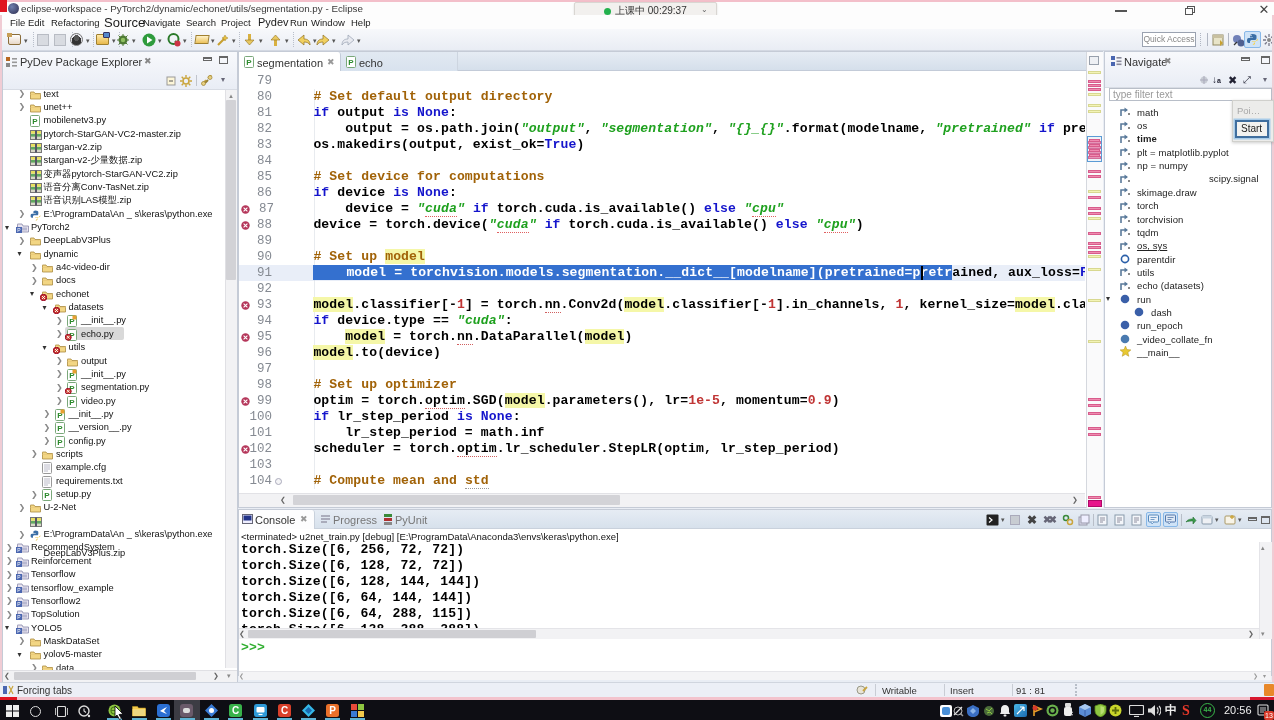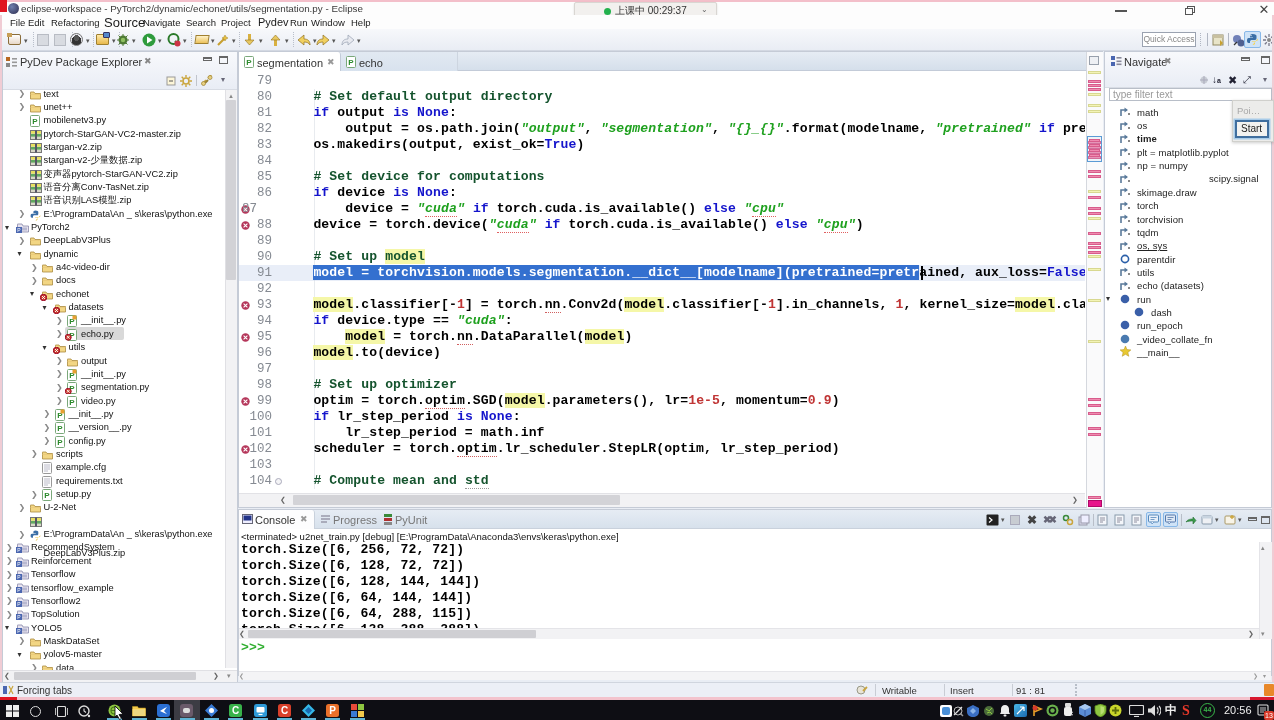--- a/index.html
+++ b/index.html
@@ -1,18 +1,18 @@
 <!DOCTYPE html>
 <html><head><meta charset="utf-8"><style>
 *{margin:0;padding:0;box-sizing:border-box;}
 body{width:1274px;height:720px;overflow:hidden;font-family:"Liberation Sans",sans-serif;background:#fff;}
 #root{position:absolute;left:0;top:0;width:1274px;height:720px;overflow:hidden;}
 .kw{color:#1414cc;}
 .st{color:#1fa11f;font-style:italic;}
-.cm{color:#14532d;}
+.cm{color:#a16207;}
 .nm{color:#c03535;}
 .hl{background:#f5f7a8;}
 .codeline{position:absolute;left:0;white-space:pre;font-family:"Liberation Mono",monospace;font-size:13.1px;font-weight:bold;color:#000;line-height:16px;height:16px;letter-spacing:0.115px;}
 .lnum{position:absolute;width:26px;text-align:right;font-family:"Liberation Mono",monospace;font-size:12.5px;color:#858a92;line-height:16px;height:16px;}
 .trow{position:absolute;height:13.4px;font-size:9.3px;color:#111;white-space:nowrap;line-height:13.4px;}
 .orow{position:absolute;height:13.4px;font-size:9.5px;color:#222;white-space:nowrap;line-height:13.4px;letter-spacing:0.1px;}
 .arr{position:absolute;font-size:8px;color:#7a7a7a;line-height:13.4px;}
 .consline{position:absolute;white-space:pre;font-family:"Liberation Mono",monospace;font-size:13.1px;font-weight:bold;color:#000;line-height:16px;letter-spacing:0.115px;}
 </style></head><body>
 <div id="root">
@@ -537,21 +537,21 @@
       <path d="M2.6 2.6l3.8 3.8M6.4 2.6L2.6 6.4" stroke="#fff" stroke-width="1.1"></path>
     </svg>
 <div class="lnum" style="left:246px;top:73px;">79</div>
 <div class="lnum" style="left:246px;top:89px;">80</div>
 <div class="lnum" style="left:246px;top:105px;">81</div>
 <div class="lnum" style="left:246px;top:121px;">82</div>
 <div class="lnum" style="left:246px;top:137px;">83</div>
 <div class="lnum" style="left:246px;top:153px;">84</div>
 <div class="lnum" style="left:246px;top:169px;">85</div>
 <div class="lnum" style="left:246px;top:185px;">86</div>
-<div class="lnum" style="left:231px;top:201px;">87</div>
+<div class="lnum" style="left:248px;top:201px;">87</div>
 <div class="lnum" style="left:246px;top:217px;">88</div>
 <div class="lnum" style="left:246px;top:233px;">89</div>
 <div class="lnum" style="left:246px;top:249px;">90</div>
 <div class="lnum" style="left:246px;top:265px;">91</div>
 <div class="lnum" style="left:246px;top:281px;">92</div>
 <div class="lnum" style="left:246px;top:297px;">93</div>
 <div class="lnum" style="left:246px;top:313px;">94</div>
 <div class="lnum" style="left:246px;top:329px;">95</div>
 <div class="lnum" style="left:246px;top:345px;">96</div>
 <div class="lnum" style="left:246px;top:361px;">97</div>
@@ -565,21 +565,21 @@
 <div style="position:absolute;left:275px;top:478px;width:7px;height:7px;border:1px solid #aab;border-radius:50%;background:#f4f4f6;"></div>
 <div class="codeline" style="left:281.5px;top:89px;width:803.5px;overflow:hidden;">    <span class="cm"># Set default output directory</span></div>
 <div class="codeline" style="left:281.5px;top:105px;width:803.5px;overflow:hidden;">    <span class="kw">if</span> output <span class="kw">is</span> <span class="kw">None</span>:</div>
 <div class="codeline" style="left:281.5px;top:121px;width:803.5px;overflow:hidden;">        output = os.path.join(<span class="st">"output"</span>, <span class="st">"segmentation"</span>, <span class="st">"{}_{}"</span>.format(modelname, <span class="st">"pretrained"</span> <span class="kw">if</span> pre</div>
 <div class="codeline" style="left:281.5px;top:137px;width:803.5px;overflow:hidden;">    os.makedirs(output, exist_ok=<span class="kw">True</span>)</div>
 <div class="codeline" style="left:281.5px;top:169px;width:803.5px;overflow:hidden;"><span class="cm">    # Set device for computations</span></div>
 <div class="codeline" style="left:281.5px;top:185px;width:803.5px;overflow:hidden;">    <span class="kw">if</span> device <span class="kw">is</span> <span class="kw">None</span>:</div>
 <div class="codeline" style="left:281.5px;top:201px;width:803.5px;overflow:hidden;">        device = <span class="st">"<span style="border-bottom:1px dotted #e06060;">cuda</span>"</span> <span class="kw">if</span> torch.cuda.is_available() <span class="kw">else</span> <span class="st">"<span style="border-bottom:1px dotted #e06060;">cpu</span>"</span></div>
 <div class="codeline" style="left:281.5px;top:217px;width:803.5px;overflow:hidden;">    device = torch.device(<span class="st">"<span style="border-bottom:1px dotted #e06060;">cuda</span>"</span> <span class="kw">if</span> torch.cuda.is_available() <span class="kw">else</span> <span class="st">"<span style="border-bottom:1px dotted #e06060;">cpu</span>"</span>)</div>
 <div class="codeline" style="left:281.5px;top:249px;width:803.5px;overflow:hidden;"><span class="cm">    # Set up </span><span class="cm hl">model</span></div>
-<div class="codeline" style="left:281.5px;top:265px;width:803.5px;overflow:hidden;">    <span style="background:#3470cf;color:#fff;">model = torchvision.models.segmentation.__dict__[modelname](pretrained=pretr</span>ained, aux_loss=<span class="kw">False</span></div>
+<div class="codeline" style="left:281.5px;top:265px;width:803.5px;overflow:hidden;">    <span style="background:#3470cf;color:#fff;padding-left:33px;">model = torchvision.models.segmentation.__dict__[modelname](pretrained=pretr</span>ained, aux_loss=<span class="kw">False</span></div>
 <div style="position:absolute;left:921.4px;top:266px;width:1.5px;height:14px;background:#000;"></div>
 <div class="codeline" style="left:281.5px;top:297px;width:803.5px;overflow:hidden;">    <span class="hl">model</span>.classifier[-<span class="nm">1</span>] = torch.<span style="border-bottom:1px dotted #d06060;">nn</span>.Conv2d(<span class="hl">model</span>.classifier[-<span class="nm">1</span>].in_channels, <span class="nm">1</span>, kernel_size=<span class="hl">model</span>.cla</div>
 <div class="codeline" style="left:281.5px;top:313px;width:803.5px;overflow:hidden;">    <span class="kw">if</span> device.type == <span class="st">"cuda"</span>:</div>
 <div class="codeline" style="left:281.5px;top:329px;width:803.5px;overflow:hidden;">        <span class="hl">model</span> = torch.<span style="border-bottom:1px dotted #d06060;">nn</span>.DataParallel(<span class="hl">model</span>)</div>
 <div class="codeline" style="left:281.5px;top:345px;width:803.5px;overflow:hidden;">    <span class="hl">model</span>.to(device)</div>
 <div class="codeline" style="left:281.5px;top:377px;width:803.5px;overflow:hidden;"><span class="cm">    # Set up optimizer</span></div>
 <div class="codeline" style="left:281.5px;top:393px;width:803.5px;overflow:hidden;">    optim = torch.<span style="border-bottom:1px dotted #d06060;">optim</span>.SGD(<span class="hl">model</span>.parameters(), lr=<span class="nm">1e-5</span>, momentum=<span class="nm">0.9</span>)</div>
 <div class="codeline" style="left:281.5px;top:409px;width:803.5px;overflow:hidden;">    <span class="kw">if</span> lr_step_period <span class="kw">is</span> <span class="kw">None</span>:</div>
 <div class="codeline" style="left:281.5px;top:425px;width:803.5px;overflow:hidden;">        lr_step_period = math.inf</div>
 <div class="codeline" style="left:281.5px;top:441px;width:803.5px;overflow:hidden;">    scheduler = torch.<span style="border-bottom:1px dotted #d06060;">optim</span>.lr_scheduler.StepLR(optim, lr_step_period)</div>

